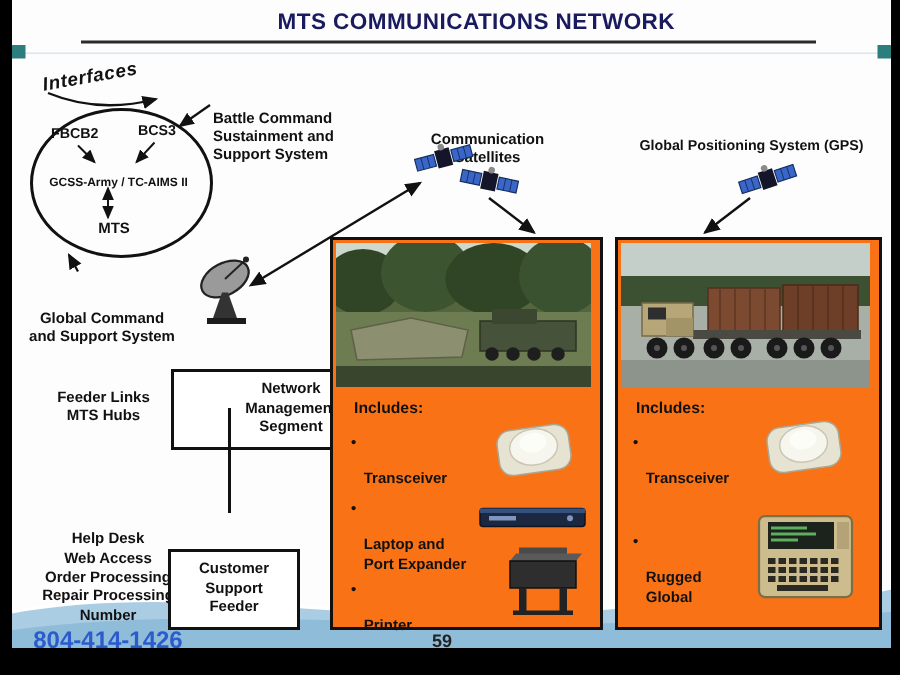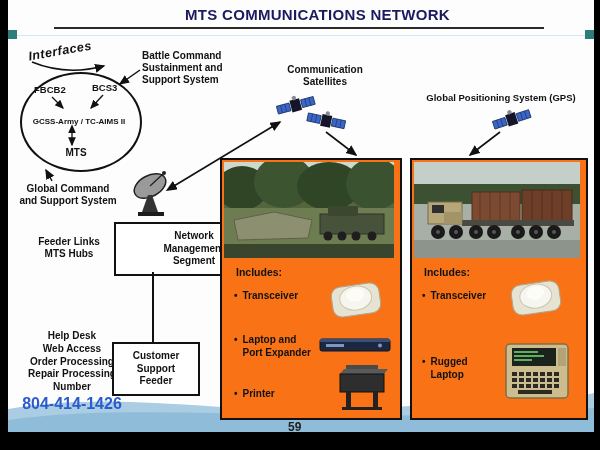--- a/index.html
+++ b/index.html
@@ -2,21 +2,21 @@
 <html><head>
 <meta charset="utf-8">
 <style>
   html,body{margin:0;padding:0;}
   body{
     width:600px;height:450px;position:relative;background:#000;
     font-family:"Liberation Sans",sans-serif;overflow:hidden;
   }
   .slide{position:absolute;left:8px;top:0;width:586px;height:432px;background:#fdfdfd;overflow:hidden;}
   .abs{position:absolute;}
-  .pre{white-space:pre-line;}
+  .pre{white-space:pre-line;margin-top:24px;}
 
   .title{left:0;right:0;top:6px;text-align:center;font-size:15px;font-weight:bold;color:#1a1a5e;letter-spacing:.3px;z-index:2;padding-left:33px;}
   .title-rule{top:27px;left:46px;right:50px;height:2px;background:#2b2b2b;z-index:2;}
   .accent-sq{width:9px;height:9px;background:#2e7d7d;top:30px;z-index:2;}
   .accent-sq.l{left:0;} .accent-sq.r{right:0;}
   .frame-line{top:35px;left:0;right:0;height:1px;background:#d7e6f0;z-index:1;}
 
   .interfaces-label{left:20px;top:44px;font-size:12.5px;font-weight:bold;font-style:italic;color:#111;transform:rotate(-10deg);letter-spacing:.5px;z-index:2;}
   .iface-circle{left:12px;top:72px;width:118px;height:96px;border:2px solid #111;border-radius:50%;z-index:2;background:transparent;}
   .circle-txt{font-size:9.5px;font-weight:bold;color:#111;z-index:3;}
@@ -253,21 +253,21 @@
       <g transform="rotate(-8 30 26)">
         <rect x="6" y="11" width="48" height="30" rx="9" fill="#e6e3d2" stroke="#a9a692" stroke-width="1"></rect>
         <ellipse cx="30" cy="24" rx="16" ry="12" fill="#f7f6ee" stroke="#c9c6b4" stroke-width="1"></ellipse>
         <ellipse cx="30" cy="21" rx="9" ry="6.5" fill="#fdfdf8"></ellipse>
       </g>
     </svg>
 
     <div class="abs bullet-item" style="left:10px;top:196px;">
       <span class="bmark">•</span>
       <span class="pre">Rugged
-Laptop</span>
+Global</span>
     </div>
     <svg class="abs icon" style="left:90px;top:180px;" width="70" height="62" viewBox="0 0 70 62">
       <rect x="4" y="4" width="62" height="54" rx="4" fill="#cdbc8e" stroke="#7d6f45" stroke-width="1.5"></rect>
       <rect x="10" y="8" width="44" height="18" fill="#1c221c"></rect>
       <rect x="12" y="11" width="24" height="2" fill="#5fae5f"></rect>
       <rect x="12" y="15" width="30" height="2" fill="#5fae5f"></rect>
       <rect x="12" y="19" width="18" height="2" fill="#5fae5f"></rect>
       <rect x="56" y="8" width="8" height="18" fill="#b3a376"></rect>
       <g fill="#2a2a22">
         <rect x="10" y="32" width="5" height="4"></rect>

